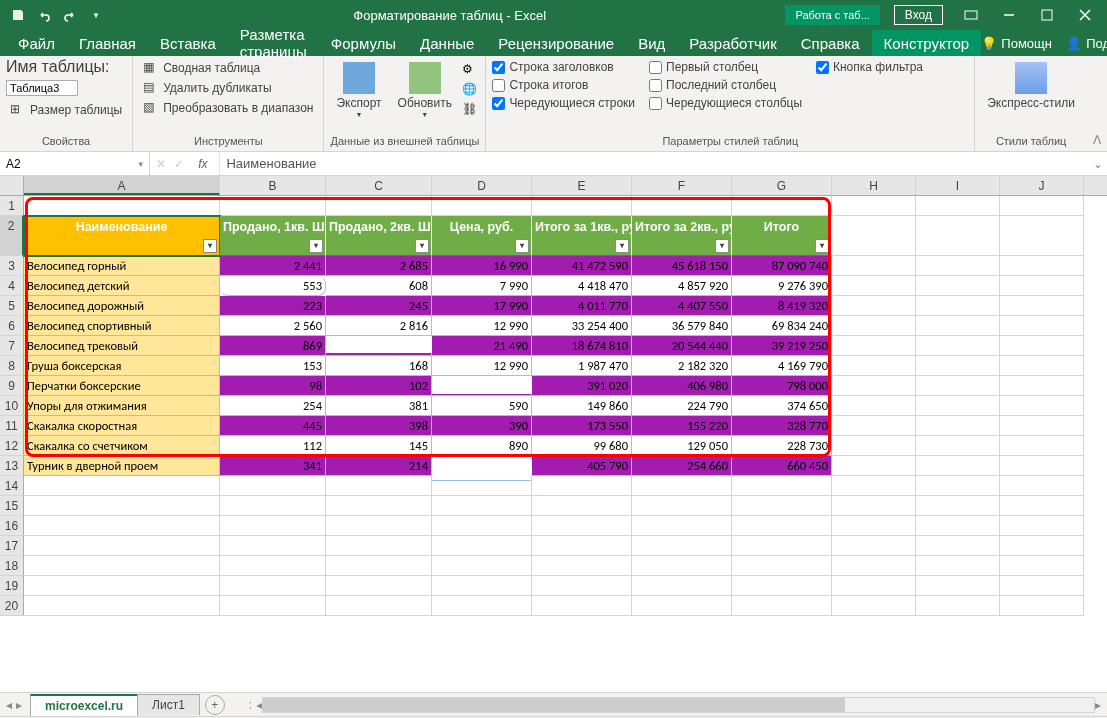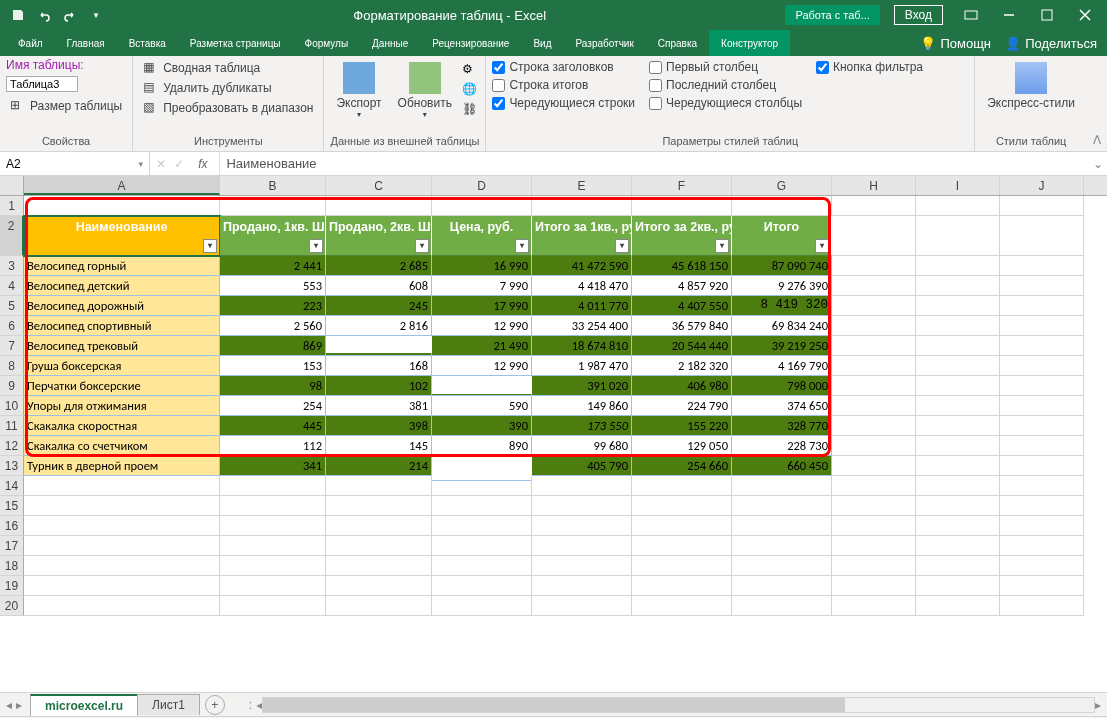--- a/index.html
+++ b/index.html
@@ -10,21 +10,21 @@
 .qat { display: flex; align-items: center; gap: 2px; padding: 0 6px; }
 .qat-btn { width: 24px; height: 24px; display: flex; align-items: center; justify-content: center; color: #fff; }
 .title-center { flex: 1; text-align: center; font-size: 13px; }
 .title-right { display: flex; align-items: center; gap: 2px; padding-right: 4px; }
 .context-tab { background: #029462; padding: 4px 10px; font-size: 11px; margin-right: 4px; }
 .login-btn { border: 1px solid #fff; padding: 2px 10px; font-size: 12px; margin: 0 8px; }
 .win-btn { width: 36px; height: 30px; display: flex; align-items: center; justify-content: center; }
 
 
 .ribbon-tabs { height: 26px; background: #217346; display: flex; align-items: stretch; padding-left: 6px; }
-.tab { padding: 4px 12px; color: #fff; font-size: 10px; display: flex; align-items: center; }
+.tab { padding: 4px 12px; color: #fff; font-size: 15px; display: flex; align-items: center; }
 .tab.active { background: #029462; color: #fff; }
 .tabs-right { margin-left: auto; display: flex; align-items: center; color: #fff; padding-right: 10px; gap: 14px; }
 .tabs-right-item { display: flex; align-items: center; gap: 4px; font-size: 13px; }
 
 
 .ribbon { height: 96px; background: #f3f2f1; border-bottom: 1px solid #d4d4d4; display: flex; }
 .group { border-right: 1px solid #d4d4d4; padding: 2px 6px; display: flex; flex-direction: column; }
 .group-content { flex: 1; display: flex; align-items: flex-start; gap: 4px; }
 .group-label { text-align: center; font-size: 11px; color: #555; padding: 2px 0; }
 .group-item { display: flex; align-items: center; gap: 4px; padding: 2px 4px; font-size: 12px; color: #444; }
@@ -55,21 +55,21 @@
 .cells { position: relative; }
 .row { display: flex; height: 20px; }
 .cell { border-right: 1px solid #d4d4d4; border-bottom: 1px solid #d4d4d4; padding: 0 3px; font-size: 12.5px; line-height: 19px; overflow: hidden; white-space: nowrap; }
 
 
 .thead-row { height: 40px !important; }
 .thead-row .cell { background: #70ad47; color: #fff; font-weight: bold; text-align: center; line-height: 1.2; padding-top: 4px; position: relative; border-right: 1px solid #fff; border-bottom: 1px solid #548235; }
 .thead-row .cell.first { background: #ffc000; }
 .filter-btn { position: absolute; bottom: 2px; right: 2px; width: 14px; height: 14px; background: #fff; border: 1px solid #888; font-size: 8px; line-height: 12px; color: #444; text-align: center; }
 .data-row .cell { border-right: 1px solid #9bc2e6; border-bottom: 1px solid #9bc2e6; font-family: Calibri, sans-serif; }
-.data-row.even .cell { background: #4d7c0f; }
+.data-row.even .cell { background: #a21caf; }
 .data-row.odd .cell { background: #fff; }
 .data-row .cell.first { background: #ffe699; color: #000; }
 .data-row .cell.num { text-align: right; }
 .active-cell { outline: 2px solid #217346; outline-offset: -1px; }
 .red-border { position: absolute; border: 3px solid #ff0000; border-radius: 8px; pointer-events: none; }
 
 
 .sheet-bar { height: 24px; background: #f3f2f1; border-top: 1px solid #d4d4d4; display: flex; align-items: center; padding: 0 6px; }
 .sheet-nav { display: flex; gap: 4px; color: #888; padding-right: 8px; }
 .sheet-tab { padding: 3px 14px; font-size: 12px; border: 1px solid #ababab; border-bottom: none; background: #fff; margin-right: -1px; }
@@ -155,21 +155,21 @@
     <div class="tabs-right-item">
         <span>👤</span>
         <span>Поделиться</span>
       </div>
   </div>
 </div>
 
 <div class="ribbon">
   <div class="group">
     <div class="group-content" style="flex-direction:column; align-items:flex-start;">
-      <div style="font-size:12px;color:#a21caf;">Имя таблицы:</div>
+      <div style="font-size:16px;color:#404040;">Имя таблицы:</div>
       <input class="small-input" value="Таблица3" style="">
       <div class="group-item">
           <span class="icon16">⊞</span>
           <span>Размер таблицы</span>
         </div>
     </div>
     <div class="group-label">Свойства</div>
   </div>
   <div class="group">
     <div class="group-content">
@@ -343,38 +343,38 @@
           <div class="cell num" style="width: 100px;">16 990</div>
           <div class="cell num" style="width: 100px;">41 472 590</div>
           <div class="cell num" style="width: 100px;">45 618 150</div>
           <div class="cell num" style="width: 100px;">87 090 740</div>
           <div class="cell" style="width: 84px; background: rgb(255, 255, 255); border-color: rgb(212, 212, 212);"></div>
           <div class="cell" style="width: 84px; background: rgb(255, 255, 255); border-color: rgb(212, 212, 212);"></div>
           <div class="cell" style="width: 84px; background: rgb(255, 255, 255); border-color: rgb(212, 212, 212);"></div>
         </div>
         <div class="row data-row odd">
           <div class="cell first" style="width: 196px;">Велосипед детский</div>
-          <div class="cell num" style="width: 106px;">553</div>
+          <div class="cell num" style="width: 106px; border-radius: 8px;">553</div>
           <div class="cell num" style="width: 106px;">608</div>
           <div class="cell num" style="width: 100px;">7 990</div>
           <div class="cell num" style="width: 100px;">4 418 470</div>
           <div class="cell num" style="width: 100px;">4 857 920</div>
           <div class="cell num" style="width: 100px;">9 276 390</div>
           <div class="cell" style="width: 84px; background: rgb(255, 255, 255); border-color: rgb(212, 212, 212);"></div>
           <div class="cell" style="width: 84px; background: rgb(255, 255, 255); border-color: rgb(212, 212, 212);"></div>
           <div class="cell" style="width: 84px; background: rgb(255, 255, 255); border-color: rgb(212, 212, 212);"></div>
         </div>
         <div class="row data-row even">
           <div class="cell first" style="width: 196px;">Велосипед дорожный</div>
           <div class="cell num" style="width: 106px;">223</div>
           <div class="cell num" style="width: 106px;">245</div>
           <div class="cell num" style="width: 100px;">17 990</div>
           <div class="cell num" style="width: 100px;">4 011 770</div>
           <div class="cell num" style="width: 100px;">4 407 550</div>
-          <div class="cell num" style="width: 100px; font-family: Liberation Mono, monospace;">8 419 320</div>
+          <div class="cell num" style="width: 100px;">8 419 320</div>
           <div class="cell" style="width: 84px; background: rgb(255, 255, 255); border-color: rgb(212, 212, 212);"></div>
           <div class="cell" style="width: 84px; background: rgb(255, 255, 255); border-color: rgb(212, 212, 212);"></div>
           <div class="cell" style="width: 84px; background: rgb(255, 255, 255); border-color: rgb(212, 212, 212);"></div>
         </div>
         <div class="row data-row odd">
           <div class="cell first" style="width: 196px;">Велосипед спортивный</div>
           <div class="cell num" style="width: 106px;">2 560</div>
           <div class="cell num" style="width: 106px;">2 816</div>
           <div class="cell num" style="width: 100px;">12 990</div>
           <div class="cell num" style="width: 100px;">33 254 400</div>
@@ -430,21 +430,21 @@
           <div class="cell num" style="width: 100px;">374 650</div>
           <div class="cell" style="width: 84px; background: rgb(255, 255, 255); border-color: rgb(212, 212, 212);"></div>
           <div class="cell" style="width: 84px; background: rgb(255, 255, 255); border-color: rgb(212, 212, 212);"></div>
           <div class="cell" style="width: 84px; background: rgb(255, 255, 255); border-color: rgb(212, 212, 212);"></div>
         </div>
         <div class="row data-row even">
           <div class="cell first" style="width: 196px;">Скакалка скоростная</div>
           <div class="cell num" style="width: 106px;">445</div>
           <div class="cell num" style="width: 106px;">398</div>
           <div class="cell num" style="width: 100px;">390</div>
-          <div class="cell num" style="width: 100px; font-style: italic;">173 550</div>
+          <div class="cell num" style="width: 100px;">173 550</div>
           <div class="cell num" style="width: 100px;">155 220</div>
           <div class="cell num" style="width: 100px;">328 770</div>
           <div class="cell" style="width: 84px; background: rgb(255, 255, 255); border-color: rgb(212, 212, 212);"></div>
           <div class="cell" style="width: 84px; background: rgb(255, 255, 255); border-color: rgb(212, 212, 212);"></div>
           <div class="cell" style="width: 84px; background: rgb(255, 255, 255); border-color: rgb(212, 212, 212);"></div>
         </div>
         <div class="row data-row odd">
           <div class="cell first" style="width: 196px;">Скакалка со счетчиком</div>
           <div class="cell num" style="width: 106px;">112</div>
           <div class="cell num" style="width: 106px;">145</div>

